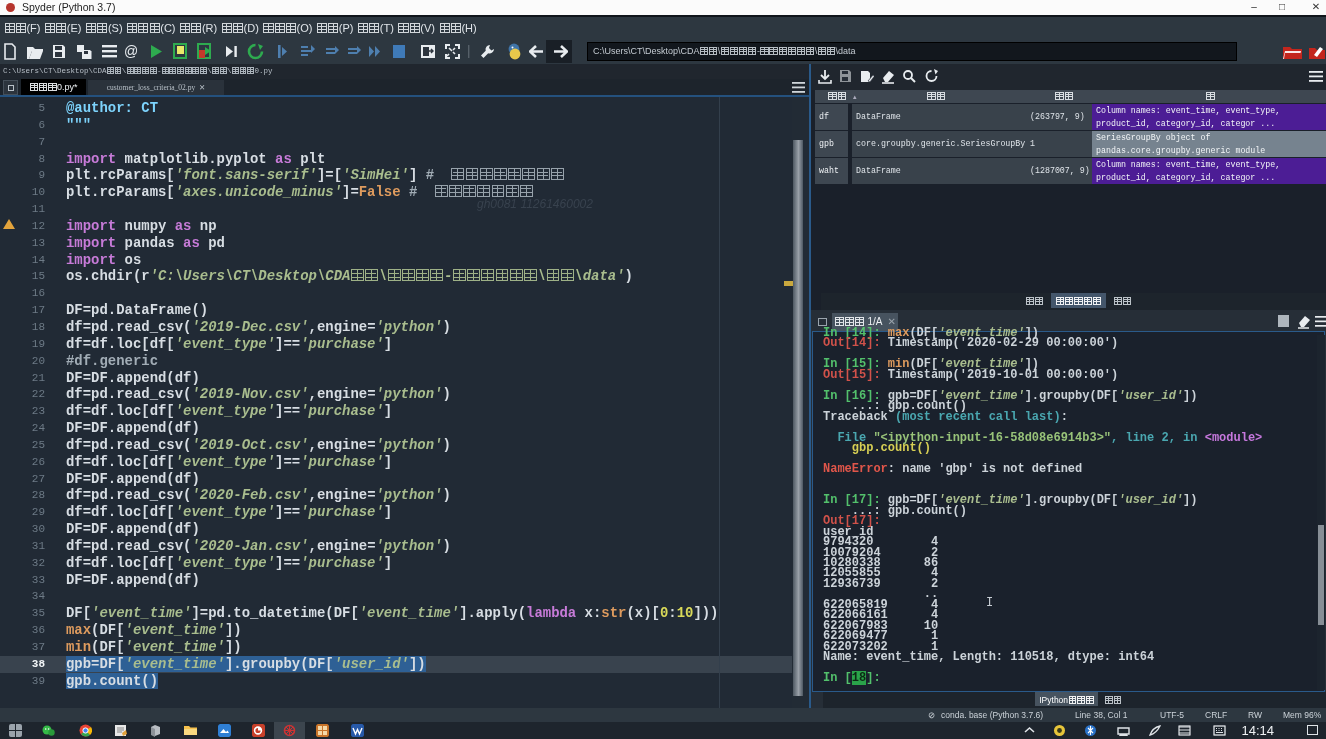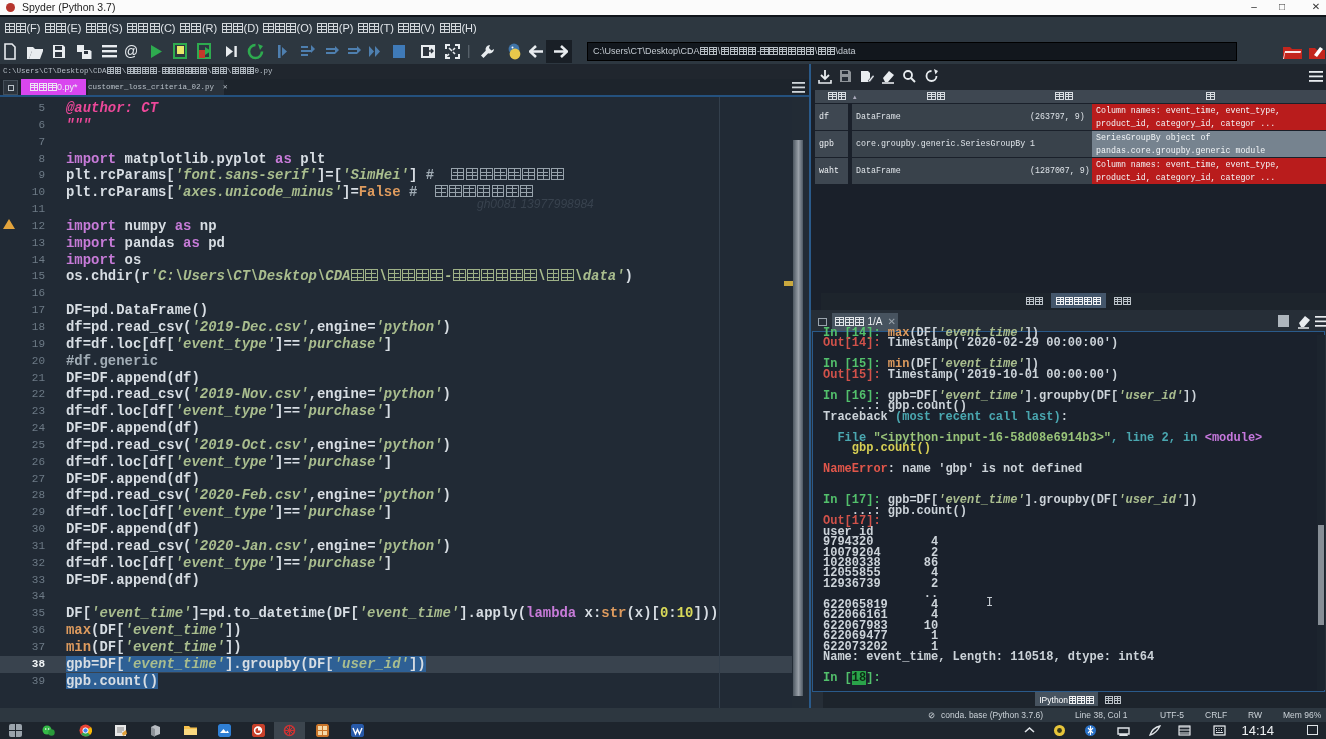--- a/index.html
+++ b/index.html
@@ -35,33 +35,33 @@
 #ctabbar svg{position:absolute;top:2px}
 #path1{left:587px;top:3px;width:650px;height:19px;background:#12171d;border:1px solid #000;
  color:#c3cad1;font-size:9px;line-height:17px;padding-left:5px;white-space:nowrap}
 
 #crumb{left:0;top:64px;width:810px;height:15px;background:#20262e;color:#b7bfc7;
  font-family:"Liberation Mono",monospace;font-size:7.5px;line-height:15px;padding-left:3px;white-space:nowrap}
 #tabbar{left:0;top:79px;width:810px;height:17px;background:#1d242c}
 #tabbar .tbtn{position:absolute;left:3px;top:1px;width:15px;height:15px;border:1px solid #454f59;
  background:#2c343d}
 #tabbar .tbtn b{position:absolute;left:4px;top:4px;width:6px;height:6px;border:1.2px solid #b9c1c8}
-#tab1{position:absolute;left:21px;top:0;width:65px;height:29px;background:#d946ef;color:#eef1f4;
+#tab1{position:absolute;left:21px;top:0;width:65px;height:29px;background:#000000;color:#eef1f4;
  font-size:9px;line-height:16px;text-align:center}
 #tab2{position:absolute;left:88px;top:1px;width:136px;height:16px;background:#2a323b;color:#b8c0c8;
- font-size:7.5px;line-height:15px;text-align:center;font-family:Liberation Mono, monospace;white-space:nowrap}
+ font-size:7.5px;line-height:15px;text-align:center;font-family:Liberation Serif, serif;white-space:nowrap}
 #tabline{left:0;top:95px;width:810px;height:2px;background:#24517e}
 #tabham{left:792px;top:82px;width:13px;height:11px;color:#cfd5da}
 #editor{left:0;top:97px;width:792px;height:611px;background:#212a35;overflow:hidden}
 #editor pre{position:absolute;top:3px;font-family:"Liberation Mono",monospace;
  font-size:13.95px;line-height:16.85px;font-weight:bold;color:#d7dde3}
 #editor pre.lns{left:0;width:45px;text-align:right;font-size:11px;color:#6d7a86;font-weight:normal}
 #editor pre.code{left:66px}
 .k{color:#c77bd8}.s{color:#a9bd8e;font-style:italic}.b{color:#de9b5e}.nm{color:#d9d959}
-.cm{color:#a2adb6}.doc{color:#ec4899;font-style:italic}
+.cm{color:#a2adb6}.doc{color:#7dd3fc;}
 .sel{background:#2e6095}
 #l38bg{left:0;top:559px;width:792px;height:17px;background:#39434e}
 #colline{left:719px;top:0;width:1px;height:611px;background:#333f4c}
 #wmark{left:477px;top:100px;color:#38424e;font-size:12px;font-style:italic}
 #warn12{left:3px;top:122px;width:0;height:0;border-left:6px solid transparent;
  border-right:6px solid transparent;border-bottom:10px solid #e2a33c}
 
 #esb{left:792px;top:97px;width:18px;height:611px;background:#222b35}
 #esbt{left:793px;top:140px;width:10px;height:556px;background:linear-gradient(90deg,#4e5862,#99a0a8 55%,#4e5862)}
 #eflag{left:784px;top:281px;width:9px;height:5px;background:#c9a83e}
@@ -75,21 +75,21 @@
  color:#e6eaee;font-size:9px;line-height:13px}
 #vehead span{position:absolute;top:0}
 .verow{position:absolute;left:4px;width:511px;height:27px;font-size:8.3px;color:#dfe4e9;
  font-family:"Liberation Mono",monospace}
 .verow .nm2{position:absolute;left:0;top:0;width:33px;height:26px;background:#3e4751;
  line-height:26px;padding-left:4px;color:#eef1f4}
 .verow .ty{position:absolute;left:37px;top:0;width:174px;height:26px;line-height:26px;background:#39424b;padding-left:4px}
 .verow .sz{position:absolute;left:211px;top:0;width:66px;height:26px;line-height:26px;background:#39424b;padding-left:4px}
 .verow .vl{position:absolute;left:277px;top:0;width:234px;height:26px;line-height:12.5px;
  padding:1px 0 0 4px;color:#f2f5f7}
-.green{background:#b91c1c}.gray{background:#76838f}
+.green{background:#4c1d95}.gray{background:#76838f}
 #vetabs{position:absolute;left:10px;top:229px;width:515px;height:17px;background:#1d242c;
  font-size:9px;color:#c9d0d6;text-align:center;line-height:15px}
 #vetabs .t{display:inline-block;padding:1px 5px;height:15px;margin:0 1px}
 #vetabs .on{background:#44566b;color:#fff}
 
 #cons{left:811px;top:310px;width:515px;height:398px;background:#262e37}
 #ctabbar{position:absolute;left:0;top:2px;width:515px;height:19px}
 #ctab{position:absolute;left:21px;top:1px;width:66px;height:18px;background:#47535f;color:#eef1f4;
  font-size:10px;line-height:17px;text-align:center}
 #cbody{position:absolute;left:1px;top:21px;width:513px;height:361px;background:#1a212c;
@@ -315,21 +315,21 @@
 df=pd.read_csv(<span class="s">'2020-Jan.csv'</span>,engine=<span class="s">'python'</span>)
 df=df.loc[df[<span class="s">'event_type'</span>]==<span class="s">'purchase'</span>]
 DF=DF.append(df)
 
 DF[<span class="s">'event_time'</span>]=pd.to_datetime(DF[<span class="s">'event_time'</span>].apply(<span class="k">lambda</span> x:<span class="b">str</span>(x)[<span class="nm">0</span>:<span class="nm">10</span>]))
 <span class="b">max</span>(DF[<span class="s">'event_time'</span>])
 <span class="b">min</span>(DF[<span class="s">'event_time'</span>])
 <span class="sel">gpb=DF[<span class="s">'event_time'</span>].groupby(DF[<span class="s">'user_id'</span>])</span>
 <span class="sel">gpb.count()</span></pre>
 <div id="colline" class="abs"></div>
-    <span id="wmark" class="abs">gh0081 13977998984</span>
+    <span id="wmark" class="abs">gh0081 11261460002</span>
 <div id="warn12" class="abs"></div>
   </div>
 <div id="esb" class="abs"></div>
 <div id="esbt" class="abs"></div>
 <div id="eflag" class="abs"></div>
 <div id="vline" class="abs"></div>
 <div id="ve" class="abs">
     <div id="vetool">
       <svg style="left:7px" width="14" height="15" viewBox="0 0 14 15">
         <path d="M7 1v8M3 6l4 4 4-4" stroke="#e8ecef" stroke-width="1.8" fill="none"></path>

